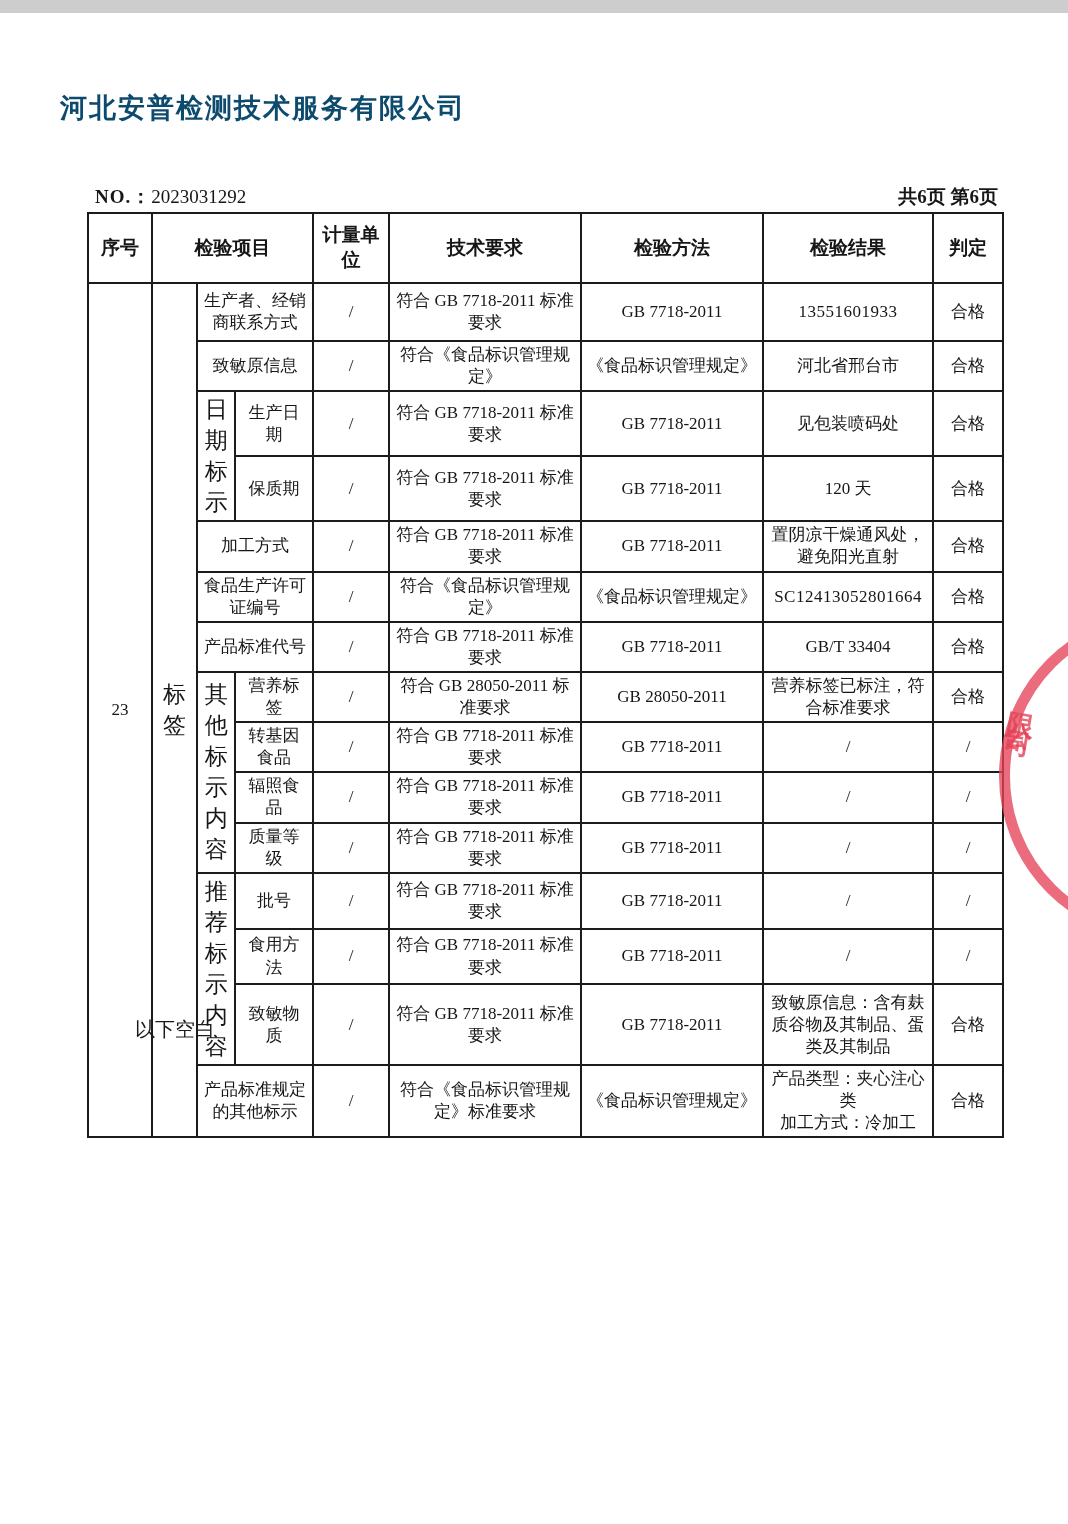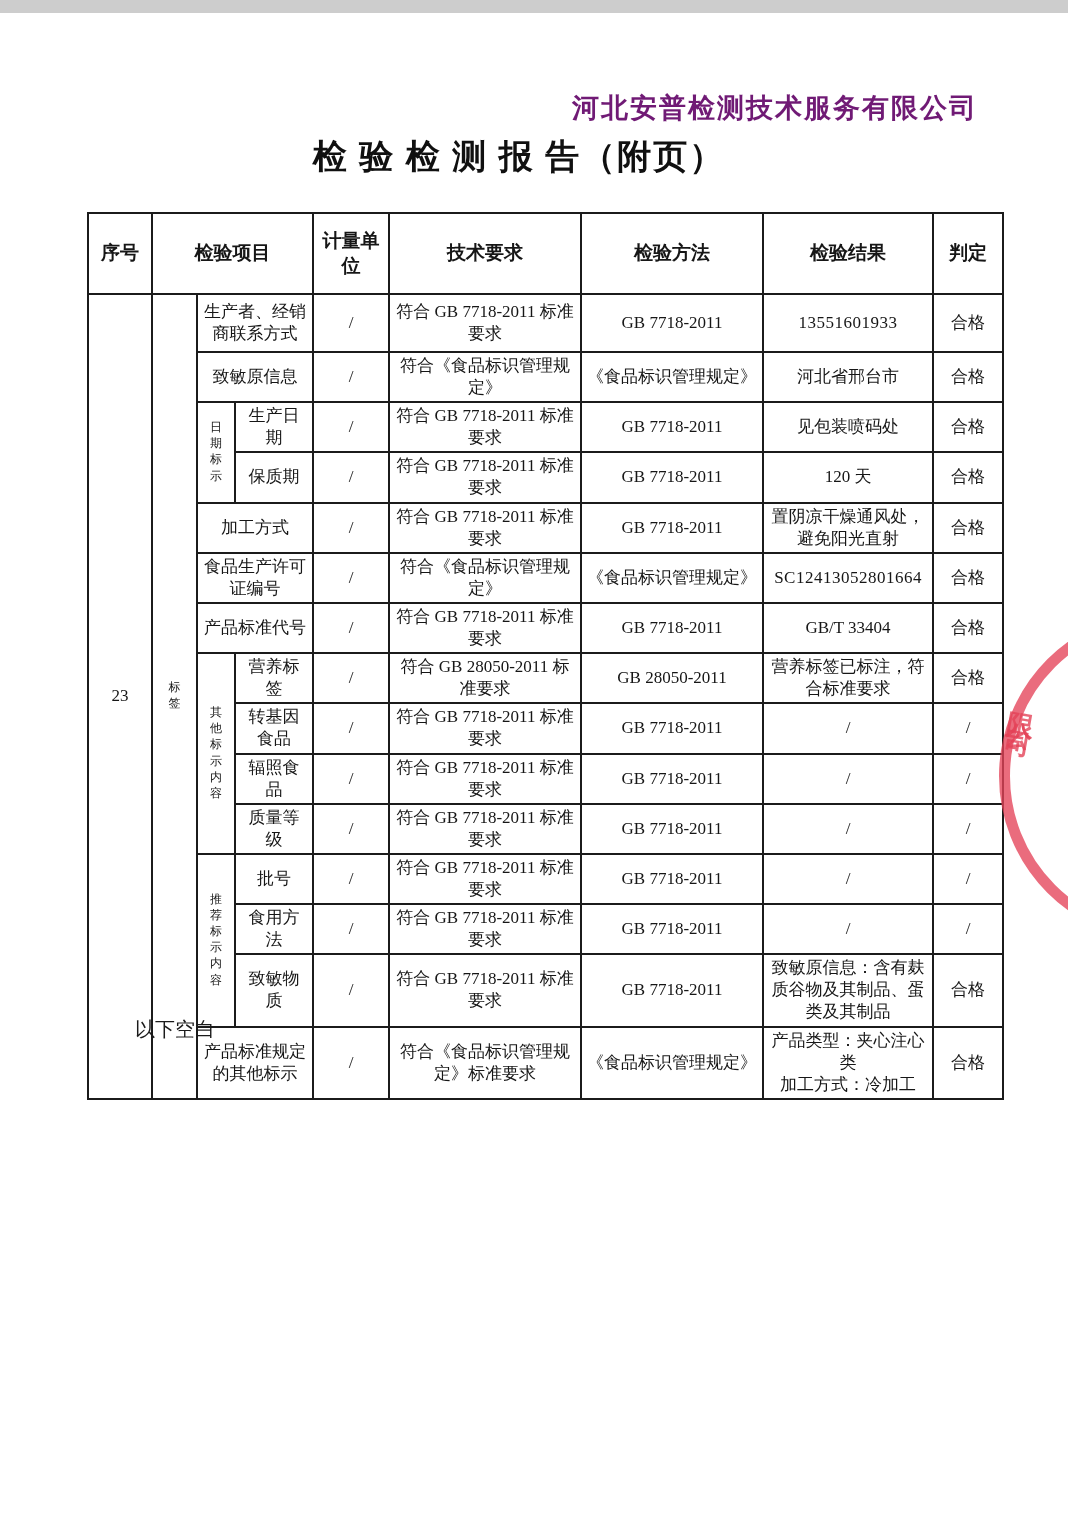--- a/index.html
+++ b/index.html
@@ -13,24 +13,24 @@
     font-family: "Liberation Serif", "DejaVu Serif", serif;
     color: #161616;
   }
   .topbar {
     position: absolute; top: 0; left: 0;
     width: 100%; height: 13px;
     background: #cdcdcd;
   }
   .company {
     position: absolute; top: 90px; left: 60px; right: 90px;
-    text-align: right;
+    text-align: left;
     font-size: 27px; font-weight: bold;
     letter-spacing: 2px;
-    color: #701a75;
+    color: #0c4a6e;
   }
   .report-title {
     position: absolute; top: 134px; left: 60px; right: 90px;
     text-align: center;
     font-size: 34px; font-weight: bold;
     letter-spacing: 2px;
     color: #101010;
   }
   .meta {
     position: absolute; top: 184px; left: 95px; right: 70px;
@@ -53,21 +53,21 @@
     font-size: 17px;
     line-height: 1.3;
     overflow: hidden;
   }
   .report th { font-size: 19px; font-weight: bold; padding: 2px 4px; }
   .vtext {
     display: inline-block;
     width: 1.15em;
     line-height: 1.35;
     text-align: center;
-    font-size: 12px;
+    font-size: 23px;
     word-break: break-all;
   }
   .preline { white-space: pre-line; }
   .num { letter-spacing: 0.5px; word-break: break-all; }
   .footer-note {
     position: absolute; top: 1016px; left: 92px;
     font-size: 20px; color: #1a1a1a; margin-left: 43px;
   }
   .stamp-arc {
     position: absolute;
@@ -87,37 +87,42 @@
     color: rgba(228, 66, 88, 0.8);
   }
 </style>
 </head>
 <body>
 
 <div class="page">
   <div class="topbar"></div>
 
   <div class="company">河北安普检测技术服务有限公司</div>
-  <div class="report-title">检 验 检 测 报 告（附页）</div>
-
+
+  <div class="meta">
+    <span class="no">
+      <span class="no-label">NO.：</span><span>2023031292</span>
+    </span>
+    <span class="pages">共6页 第6页</span>
+  </div>
 
   <table class="report">
     <colgroup>
       <col style="width:64px">
         <col style="width:45px">
         <col style="width:38px">
         <col style="width:78px">
       <col style="width:76px">
         <col style="width:192px">
         <col style="width:182px">
         <col style="width:170px">
         <col style="width:70px">
     </colgroup>
     <tbody>
-        <tr style="height:81px">
+        <tr style="height:70px">
       <th>序号</th>
       <th colspan="3">检验项目</th>
       <th>计量单位</th>
       <th>技术要求</th>
       <th>检验方法</th>
       <th>检验结果</th>
       <th>判定</th>
     </tr>
 
     <tr style="height:58px">

